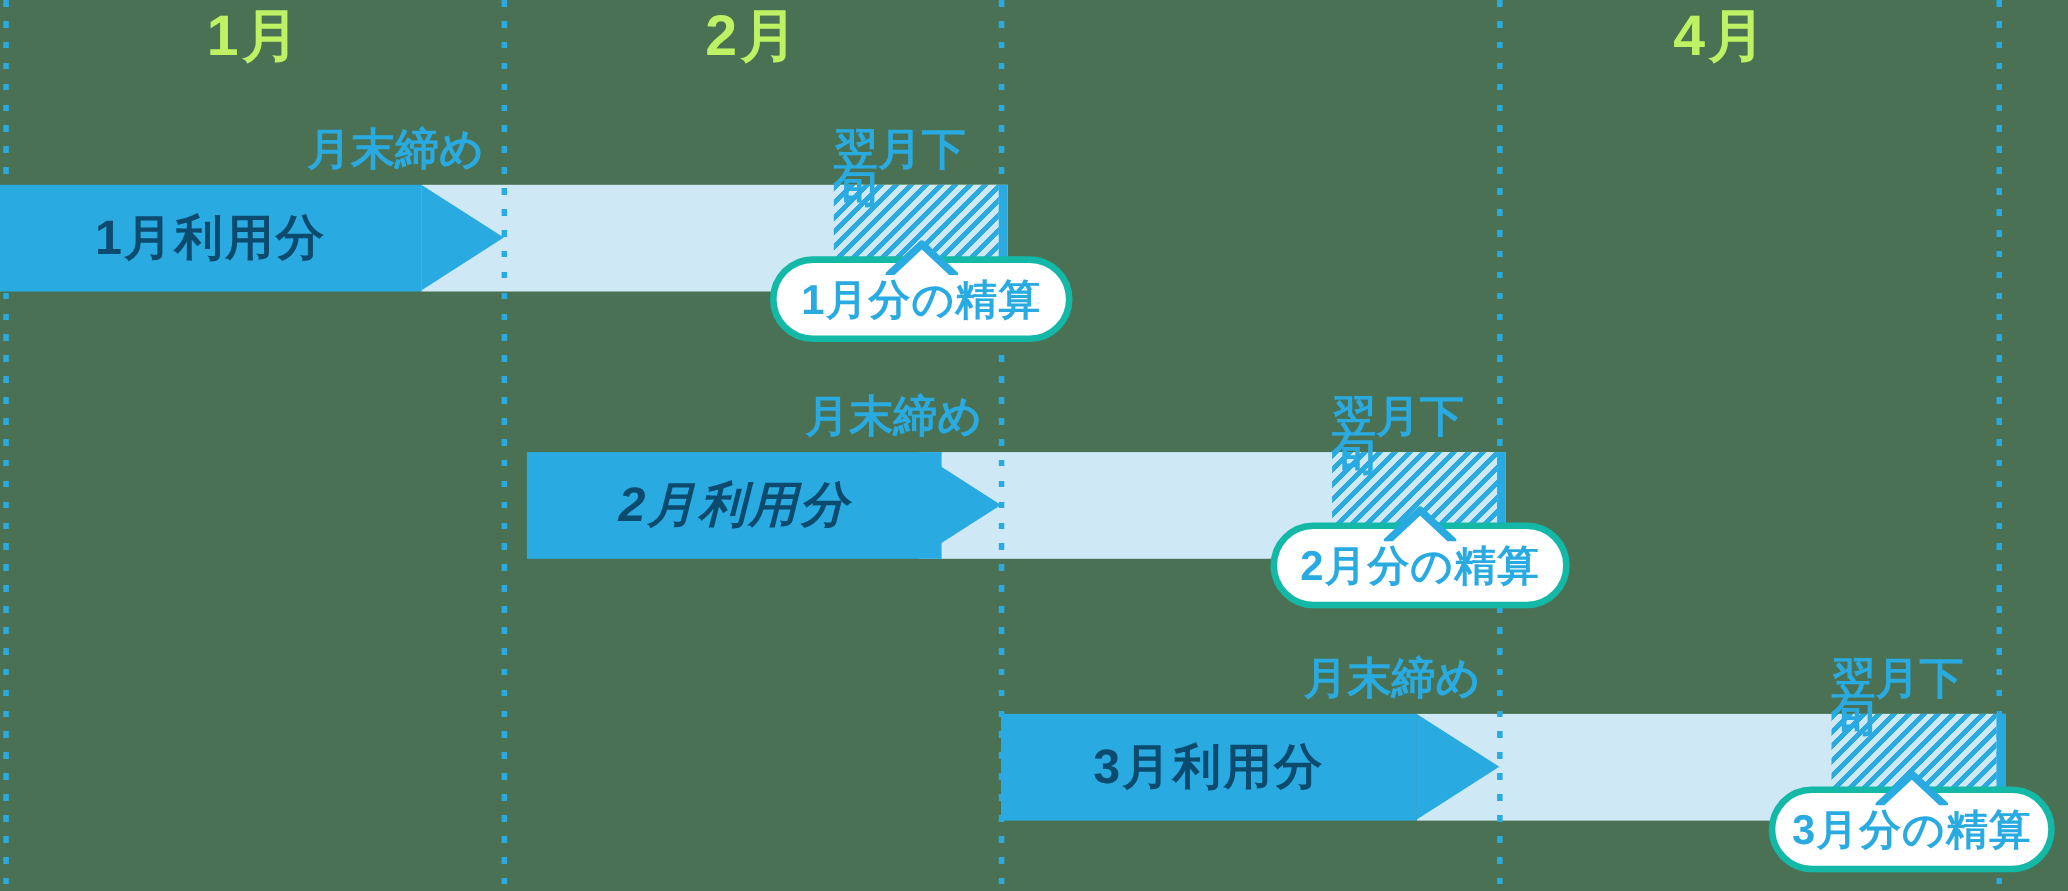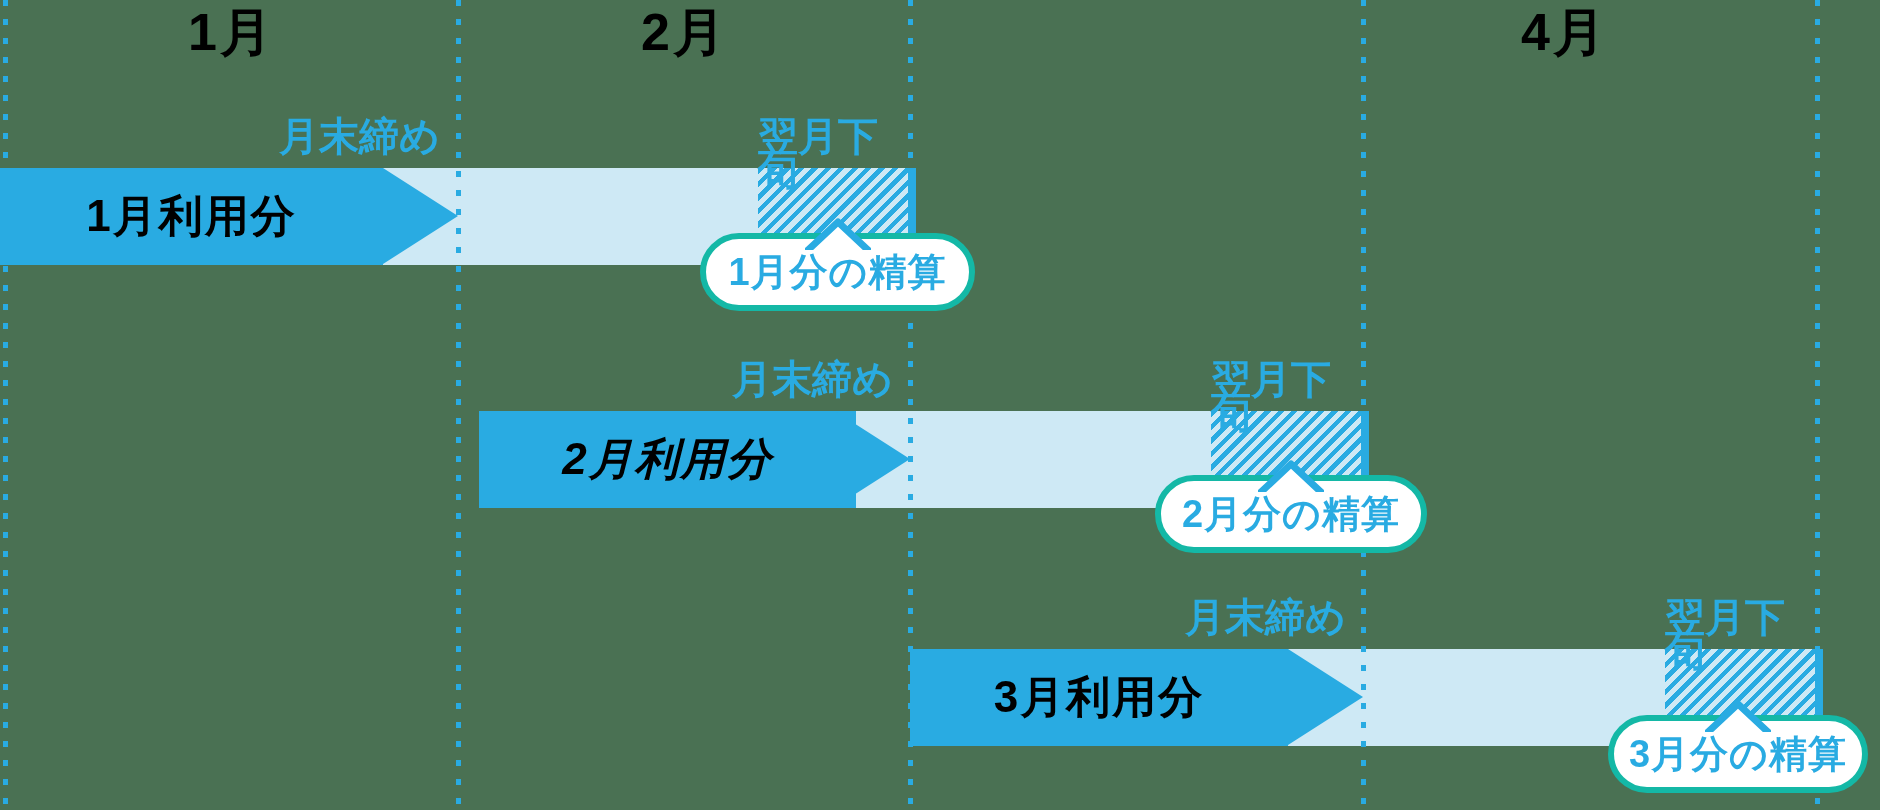--- a/index.html
+++ b/index.html
@@ -4,42 +4,42 @@
 <style>
   html,body{margin:0;padding:0;}
   .canvas{
     position:relative;width:1880px;height:810px;
     background:#4a7153;overflow:hidden;
     font-family:"Liberation Sans",sans-serif;
   }
   .month-header{
     position:absolute;top:2px;height:62px;width:453px;
     display:flex;align-items:center;justify-content:center;
-    color:#000000;font-size:52px;font-weight:bold;letter-spacing:3px;
+    color:#bef264;font-size:52px;font-weight:bold;letter-spacing:3px;
     z-index:2;
   }
   .vline{
     position:absolute;top:0;height:810px;width:5px;
     background:repeating-linear-gradient(to bottom,#29abe2 0 6px,transparent 6px 19px);
     z-index:2;
   }
   .lightbar{
     position:absolute;height:97px;background:#cee9f5;z-index:1;
   }
   .hatch{
     position:absolute;height:97px;z-index:1;
     background:repeating-linear-gradient(135deg,#29abe2 0 4.5px,#cee9f5 4.5px 9.5px);
   }
   .cap{
     position:absolute;height:97px;width:8px;background:#29abe2;z-index:1;
   }
   .arrow-body{
     position:absolute;height:97px;background:#29abe2;z-index:1;
     display:flex;align-items:center;justify-content:center;
-    color:#000000;font-size:44px;font-weight:bold;letter-spacing:2px;
+    color:#0c4a6e;font-size:44px;font-weight:bold;letter-spacing:2px;
   }
   .arrow-tip{
     position:absolute;width:0;height:0;z-index:1;
     border-top:48.5px solid transparent;
     border-bottom:48.5px solid transparent;
     border-left:75px solid #29abe2;
   }
   .small-label{
     position:absolute;height:34px;line-height:34px;
     color:#29abe2;font-size:40px;font-weight:bold;z-index:2;

